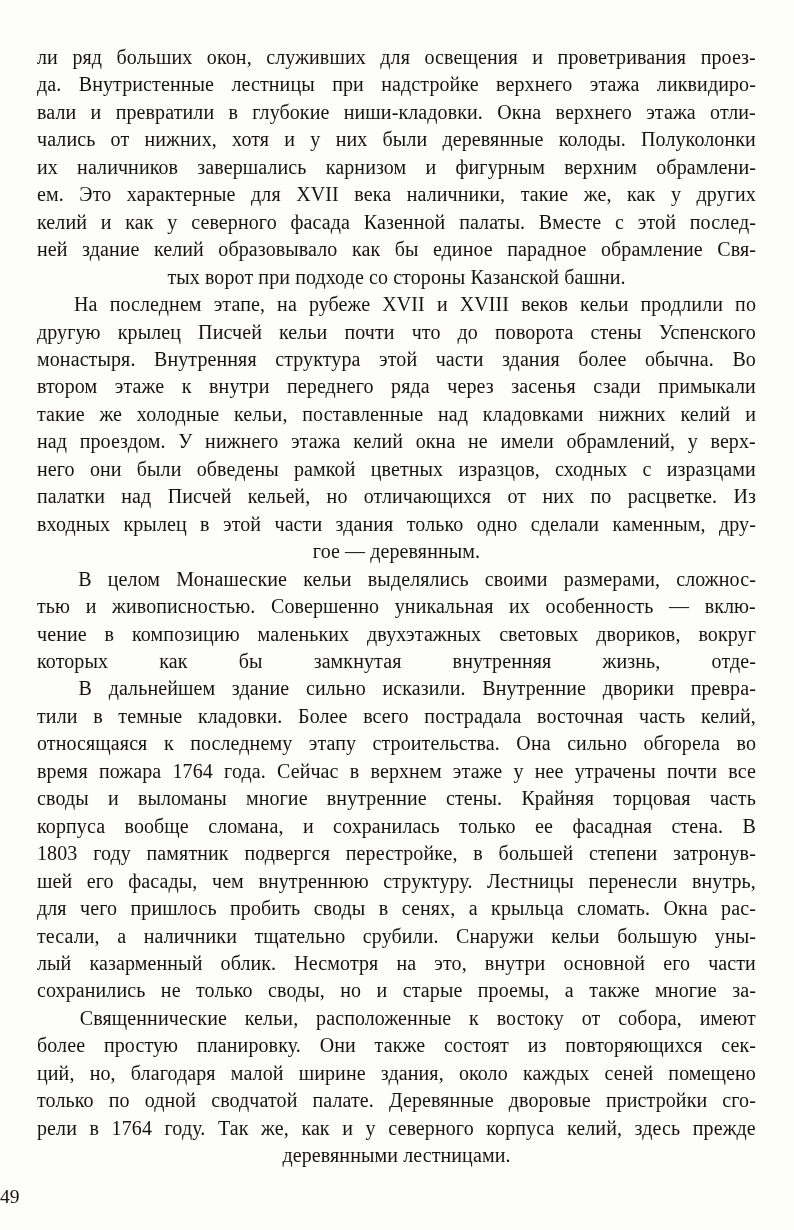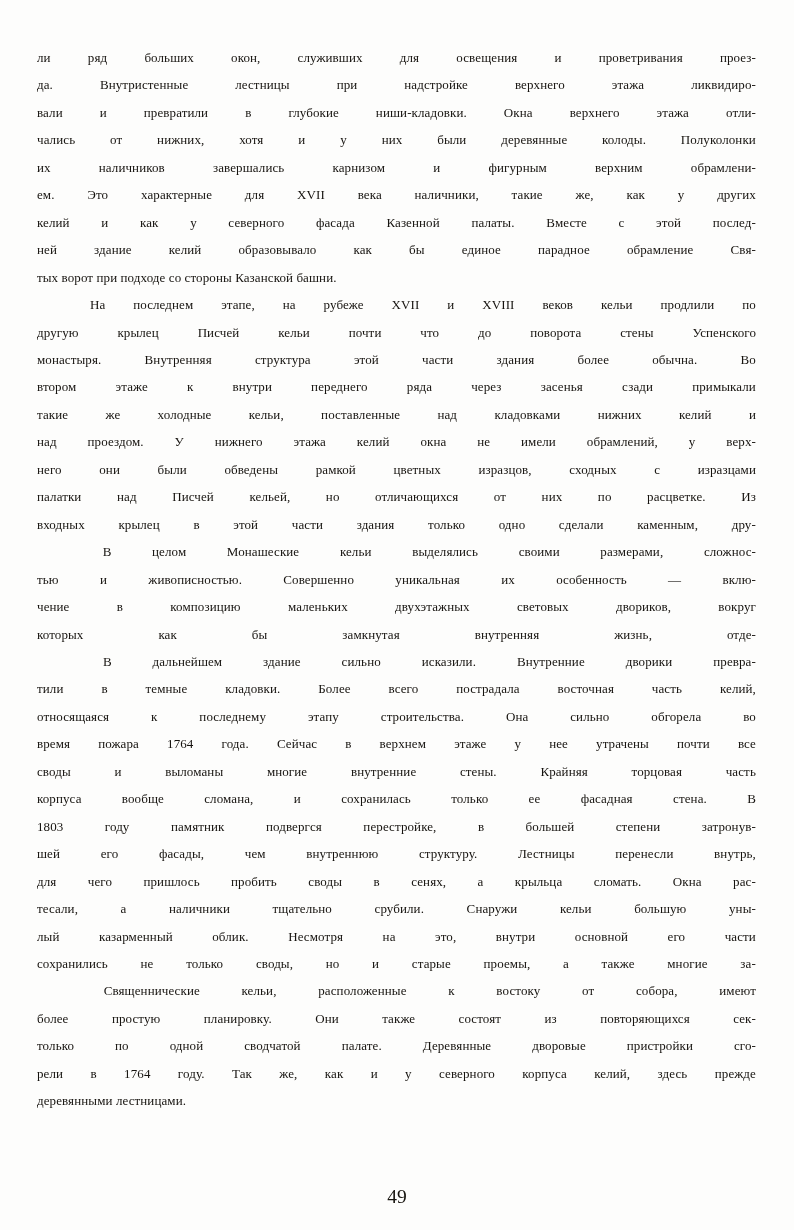--- a/index.html
+++ b/index.html
@@ -40,48 +40,47 @@
     text-justify: inter-word;
     hyphens: none;
     -webkit-font-smoothing: none;
   }
 
   
   .line {
     display: flex;
     justify-content: space-between;
     white-space: nowrap;
-    font-size: 13px;
+    font-size: 20px;
     line-height: 27.45px;
     color: #16130f;
     letter-spacing: 0.1px;
   }
   .line > span.w {
     display: inline-block;
   }
   
   .line.flush {
     display: block;
-    text-align: left;
+    text-align: center;
   }
 
   .line.indent { padding-left: 0px; }
   .line.indent::before {
     content: "";
     display: inline-block;
     width: 25px;
     flex: 0 0 25px;
   }
 
   #page-number {
     position: absolute;
     left: 0;
     right: 0;
     top: 1186px;
-    text-align: center;
     font-size: 19.5px;
     color: #17140f;
     font-family: "Liberation Serif", "DejaVu Serif", serif;
   }
 </style>
 </head>
 <body>
 
 <div id="page">
   <div id="text-column">
@@ -292,20 +291,21 @@
           <span class="w">в</span>
           <span class="w">этой</span>
           <span class="w">части</span>
           <span class="w">здания</span>
           <span class="w">только</span>
           <span class="w">одно</span>
           <span class="w">сделали</span>
           <span class="w">каменным,</span>
           <span class="w">дру-</span>
         </div>
+        <div class="line flush">гое — деревянным.</div>
       </div>
       <div class="para">
         <div class="line indent">
           <span class="w">В</span>
           <span class="w">целом</span>
           <span class="w">Монашеские</span>
           <span class="w">кельи</span>
           <span class="w">выделялись</span>
           <span class="w">своими</span>
           <span class="w">размерами,</span>
@@ -504,20 +504,32 @@
           <span class="w">простую</span>
           <span class="w">планировку.</span>
           <span class="w">Они</span>
           <span class="w">также</span>
           <span class="w">состоят</span>
           <span class="w">из</span>
           <span class="w">повторяющихся</span>
           <span class="w">сек-</span>
         </div>
         <div class="line">
+          <span class="w">ций,</span>
+          <span class="w">но,</span>
+          <span class="w">благодаря</span>
+          <span class="w">малой</span>
+          <span class="w">ширине</span>
+          <span class="w">здания,</span>
+          <span class="w">около</span>
+          <span class="w">каждых</span>
+          <span class="w">сеней</span>
+          <span class="w">помещено</span>
+        </div>
+        <div class="line">
           <span class="w">только</span>
           <span class="w">по</span>
           <span class="w">одной</span>
           <span class="w">сводчатой</span>
           <span class="w">палате.</span>
           <span class="w">Деревянные</span>
           <span class="w">дворовые</span>
           <span class="w">пристройки</span>
           <span class="w">сго-</span>
         </div>

